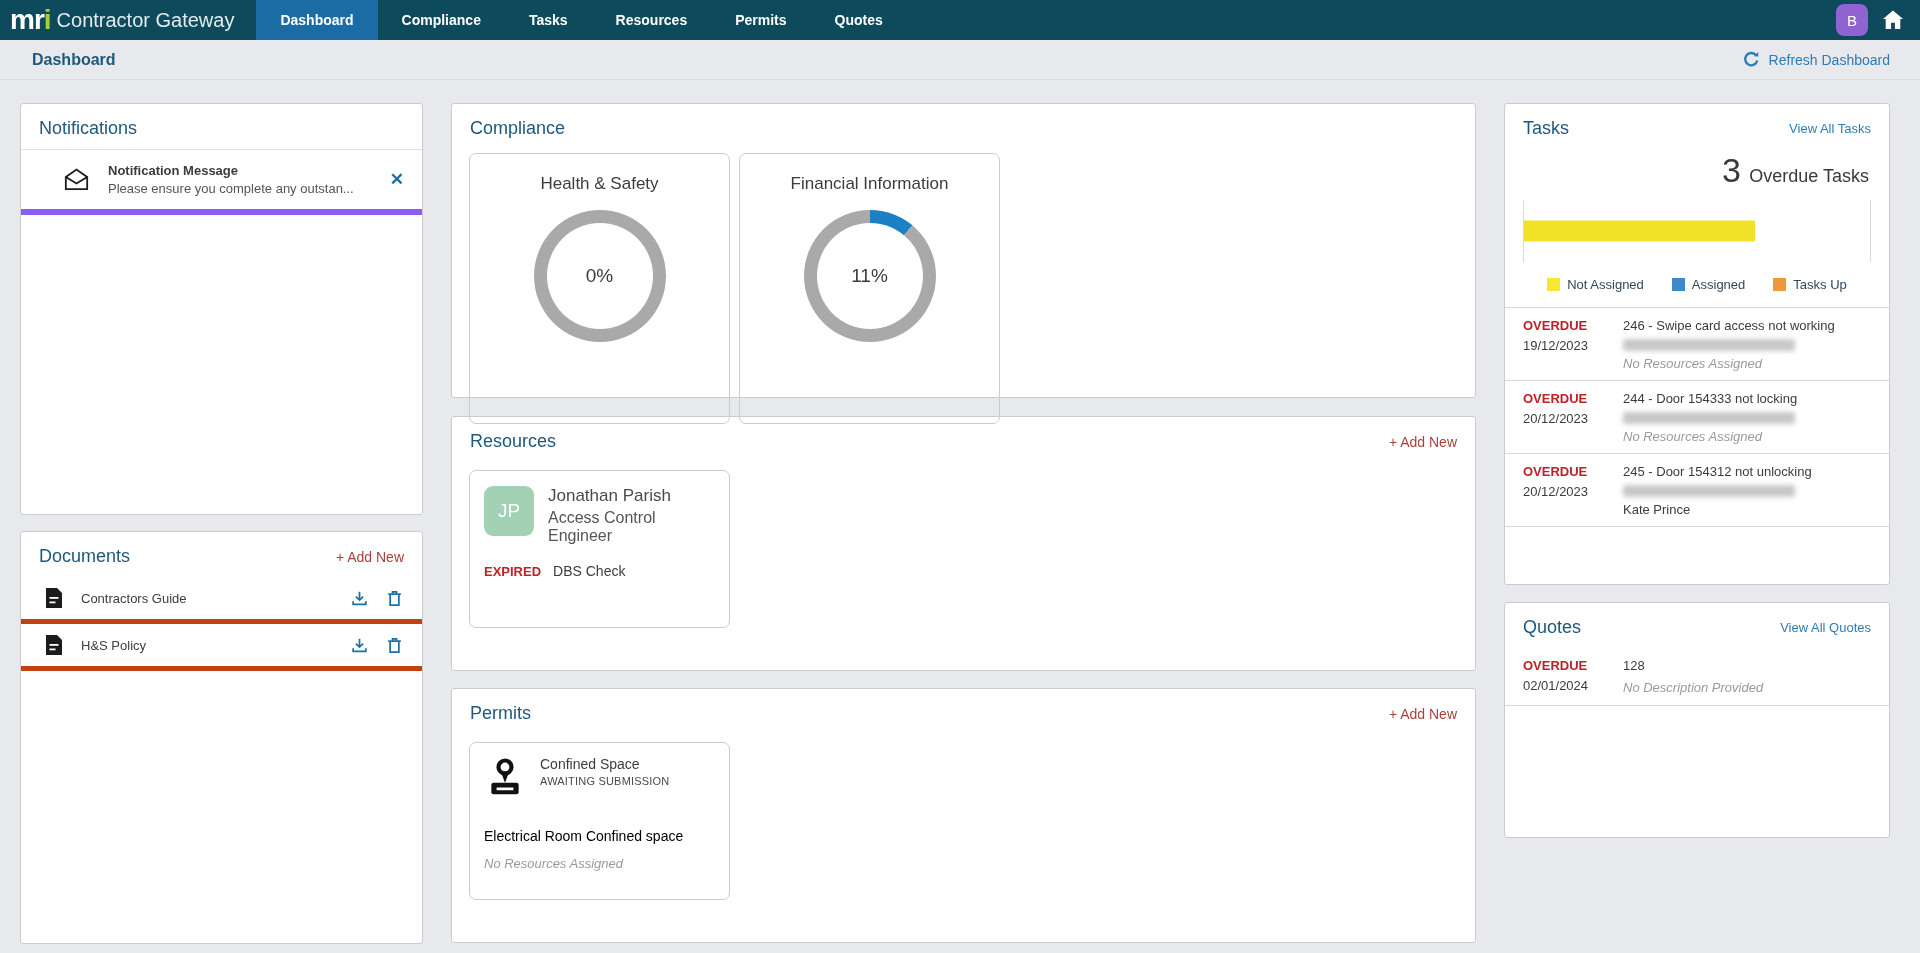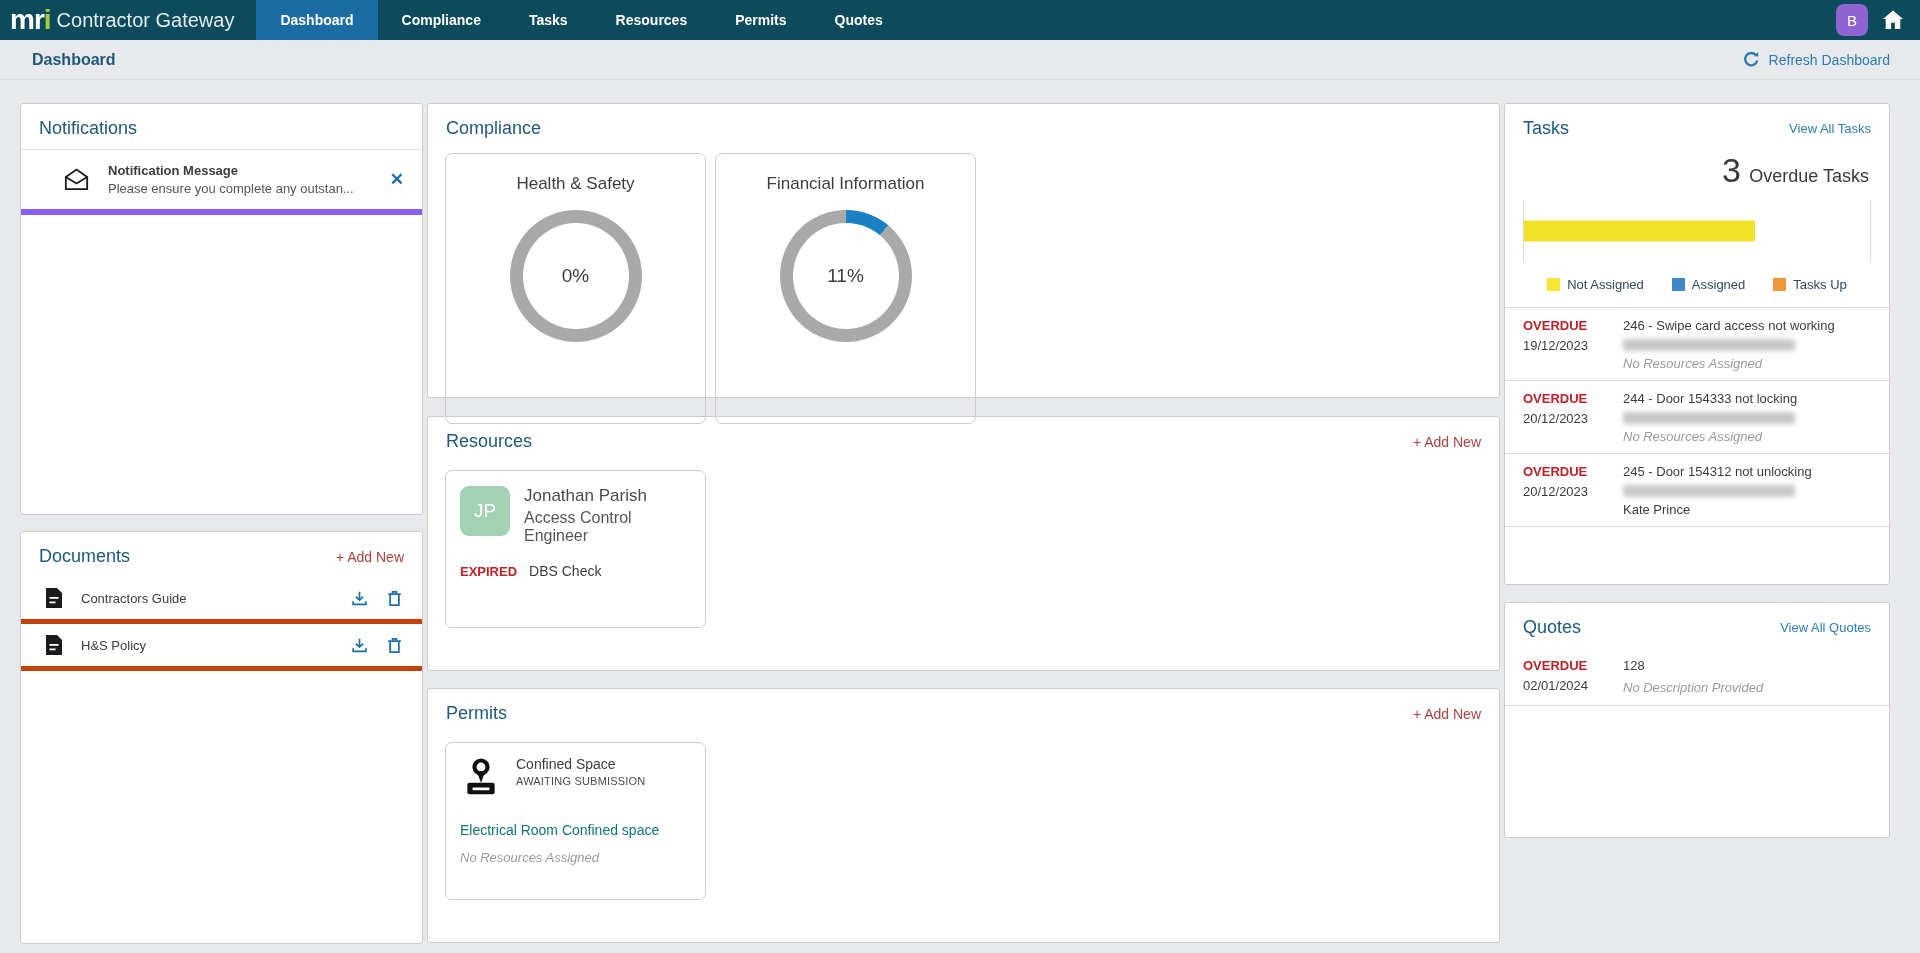--- a/index.html
+++ b/index.html
@@ -18,21 +18,21 @@
   .nav-right { margin-left:auto; display:flex; align-items:center; padding-right:14px; gap:12px; }
   .avatar { width:32px; height:32px; border-radius:8px; background:#8f63d2; color:#fff; font-size:15px; display:flex; align-items:center; justify-content:center; }
   .home { width:26px; height:26px; display:flex; align-items:center; justify-content:center; }
 
   
   .subheader { height:40px; display:flex; align-items:center; justify-content:space-between; padding:0 30px 0 32px; border-bottom:1px solid #d9dce0; }
   .page-title { color:#1f587c; font-size:16px; font-weight:700; }
   .refresh { display:flex; align-items:center; gap:7px; color:#2d7cb5; font-size:14px; cursor:pointer; }
 
   
-  .content { display:flex; gap:4px; padding:23px 30px 0 20px; align-items:flex-start; }
+  .content { display:flex; gap:28px; padding:23px 30px 0 20px; align-items:flex-start; }
   .col-left  { width:403px; flex:none; }
   .col-mid   { flex:1; }
   .col-right { width:386px; flex:none; }
 
   .panel { background:#fff; border:1px solid #cccccc; border-radius:3px; }
   .panel-head { display:flex; align-items:center; justify-content:space-between; padding:14px 18px 10px 18px; }
   .panel-title { font-size:18px; color:#1f587c; font-weight:400; }
   .link { color:#2d7cb5; font-size:13px; cursor:pointer; }
   .add-new { color:#a8413f; font-size:14px; cursor:pointer; }
 
@@ -71,21 +71,21 @@
   .res-status-row { display:flex; gap:12px; margin-top:18px; align-items:baseline; }
   .status-red { color:#c02128; font-size:13px; font-weight:700; }
   .res-check { font-size:14px; color:#3c3c3c; }
 
   
   .p-permits { height:255px; }
   .perm-card { width:261px; height:158px; border:1px solid #ccc; border-radius:7px; margin:8px 0 0 17px; padding:13px 14px; }
   .perm-top { display:flex; gap:14px; }
   .perm-name { font-size:14px; color:#3c3c3c; }
   .perm-status { font-size:11px; color:#4a4a4a; margin-top:3px; letter-spacing:.2px; }
-  .perm-desc { font-size:14px; color:#0f766e; margin-top:24px; }
+  .perm-desc { font-size:14px; color:#000000; margin-top:30px; }
   .italic-gray { font-style:italic; color:#9a9a9a; }
   .perm-res { font-size:13px; margin-top:12px; }
 
   
   .p-tasks { height:482px; margin-bottom:17px; }
   .overdue-line { text-align:right; padding:2px 20px 0; color:#3a3a3a; }
   .overdue-count { font-size:34px; font-weight:300; }
   .overdue-label { font-size:18px; margin-left:4px; }
   .tchart { margin:10px 18px 0; height:62px; border-left:1px solid #d9d9d9; border-right:1px solid #d9d9d9; position:relative; }
   .tchart-bar { position:absolute; left:0; top:50%; transform:translateY(-50%); height:21px; }

